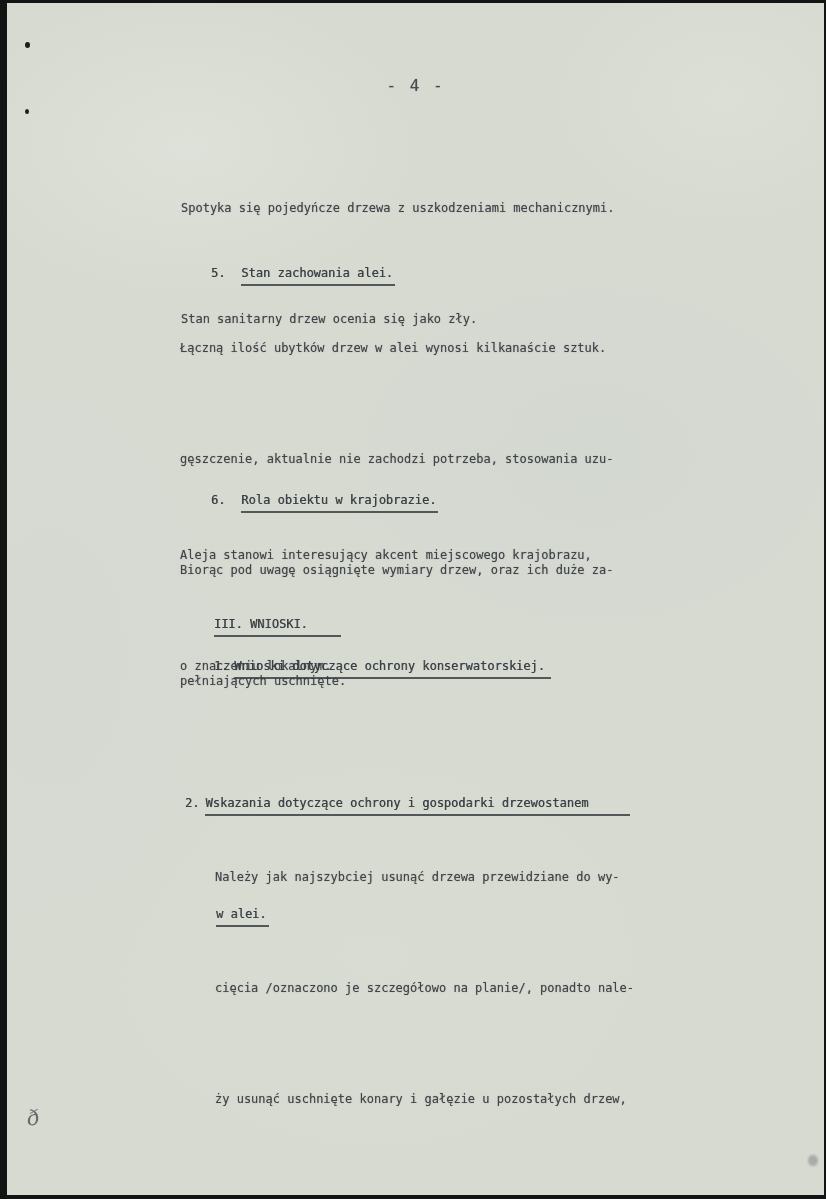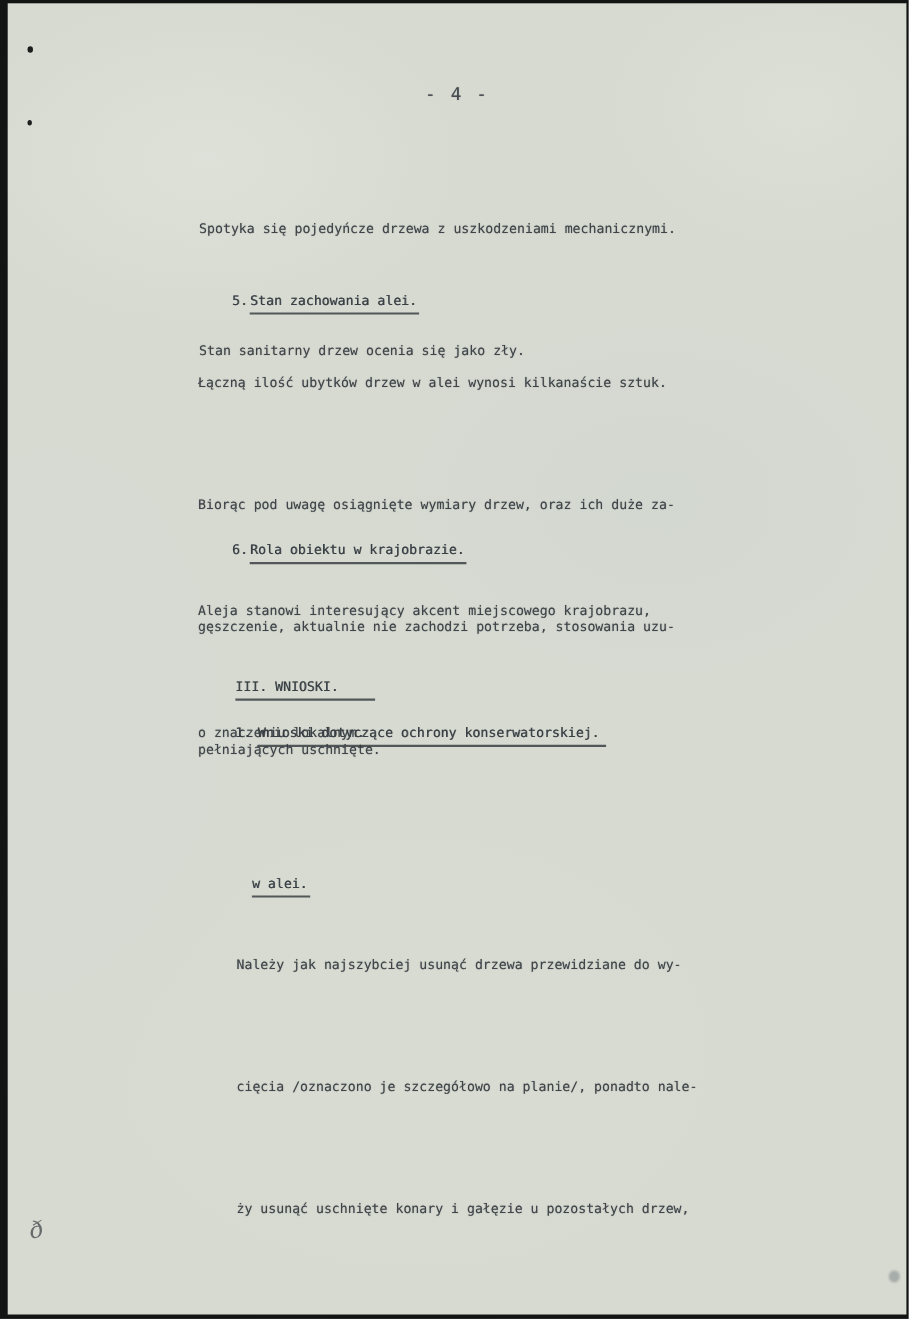--- a/index.html
+++ b/index.html
@@ -42,23 +42,23 @@
   .u {
     display: inline-block;
     line-height: 20px;
     border-bottom: 2px solid rgba(52,58,62,0.82);
     padding-bottom: 1px;
   }
   .u-wnioski  { padding-right: 33px; }
   .u-item1   { padding-right: 6px; }
   .u-item2a  { padding-right: 42px; }
   .u-sec     { padding-right: 2px; }
-  .titlegap  { margin-left: 2px; }
+  .titlegap  { margin-left: 16px; }
   .titlegap2 { margin-left: 6px; }
-  .ln2-indent { margin-left: 44px; }
+  .ln2-indent { margin-left: 31px; }
   .speck {
     position: absolute;
     background: #1c1e1e;
     border-radius: 50%;
   }
   .speck-1 { left: 18px; top: 39px;  width: 5px; height: 6px; }
   .speck-2 { left: 18px; top: 106px; width: 4px; height: 5px; }
   .stain {
     position: absolute;
     left: 801px; top: 1152px;
@@ -87,42 +87,43 @@
   <div class="blk" style="left:174px; top:113px">
     <div>Spotyka się pojedyńcze drzewa z uszkodzeniami mechanicznymi.</div>
     <div>Stan sanitarny drzew ocenia się jako zły.</div>
   </div>
 
   <div class="blk head" style="left:175px; top:215px">
     <span>5.</span><span class="u u-sec titlegap">Stan zachowania alei.</span>
   </div>
   <div class="blk" style="left:173px; top:253px">
     <div>Łączną ilość ubytków drzew w alei wynosi kilkanaście sztuk.</div>
+    <div>gęszczenie, aktualnie nie zachodzi potrzeba, stosowania uzu-</div>
     <div>Biorąc pod uwagę osiągnięte wymiary drzew, oraz ich duże za-</div>
-    <div>gęszczenie, aktualnie nie zachodzi potrzeba, stosowania uzu-</div>
     <div>pełniających uschnięte.</div>
   </div>
 
   <div class="blk head" style="left:175px; top:442px">
     <span>6.</span><span class="u u-sec titlegap">Rola obiektu w krajobrazie.</span>
   </div>
   <div class="blk" style="left:173px; top:460px">
     <div>Aleja stanowi interesujący akcent miejscowego krajobrazu,</div>
     <div>o znaczeniu lokalnym.</div>
   </div>
 
   <div class="blk head" style="left:178px; top:566px">
     <span class="u u-wnioski">III. WNIOSKI.</span>
   </div>
 
   <div class="blk head" style="left:178px; top:608px">
     <span>1.</span><span class="u u-item1 titlegap2">Wnioski dotyczące ochrony konserwatorskiej.</span>
   </div>
 
   <div class="blk head" style="left:178px; top:708px">
+    <div><span>2.</span><span class="u u-item2a titlegap2">Wskazania dotyczące ochrony i gospodarki drzewostanem</span></div>
     <div><span class="u u-sec ln2-indent">w alei.</span></div>
   </div>
   <div class="blk" style="left:208px; top:782px">
     <div>Należy jak najszybciej usunąć drzewa przewidziane do wy-</div>
     <div>cięcia /oznaczono je szczegółowo na planie/, ponadto nale-</div>
     <div>ży usunąć uschnięte konary i gałęzie u pozostałych drzew,</div>
     <div>miejsca cięć - rany należy zabezpieczyć farbą emulsyjną.</div>
   </div>
 
   <div class="speck speck-1"></div>

